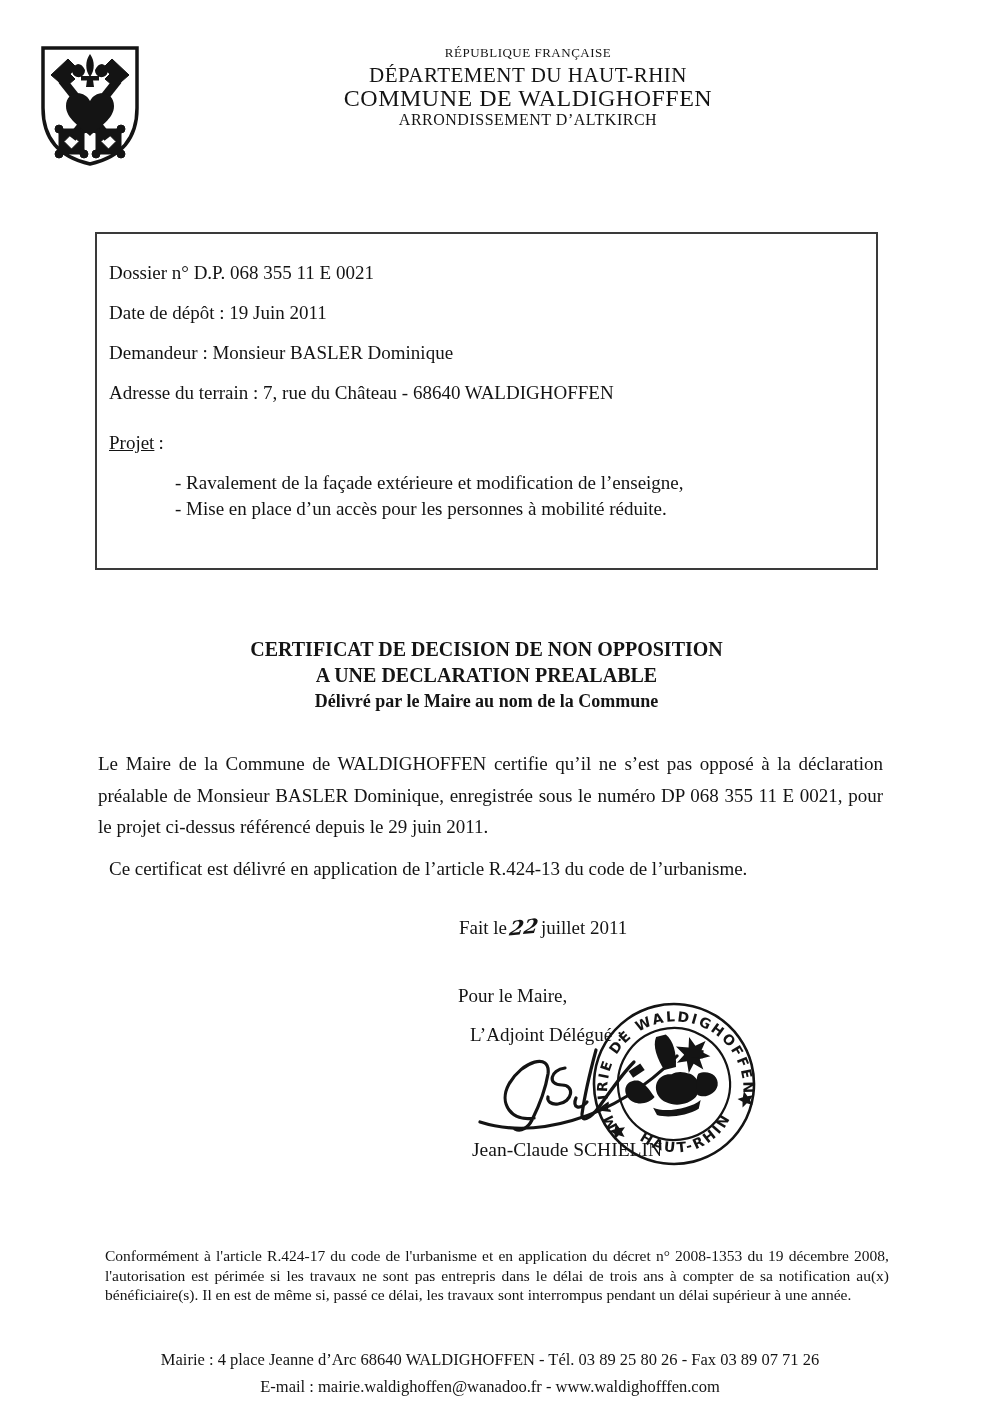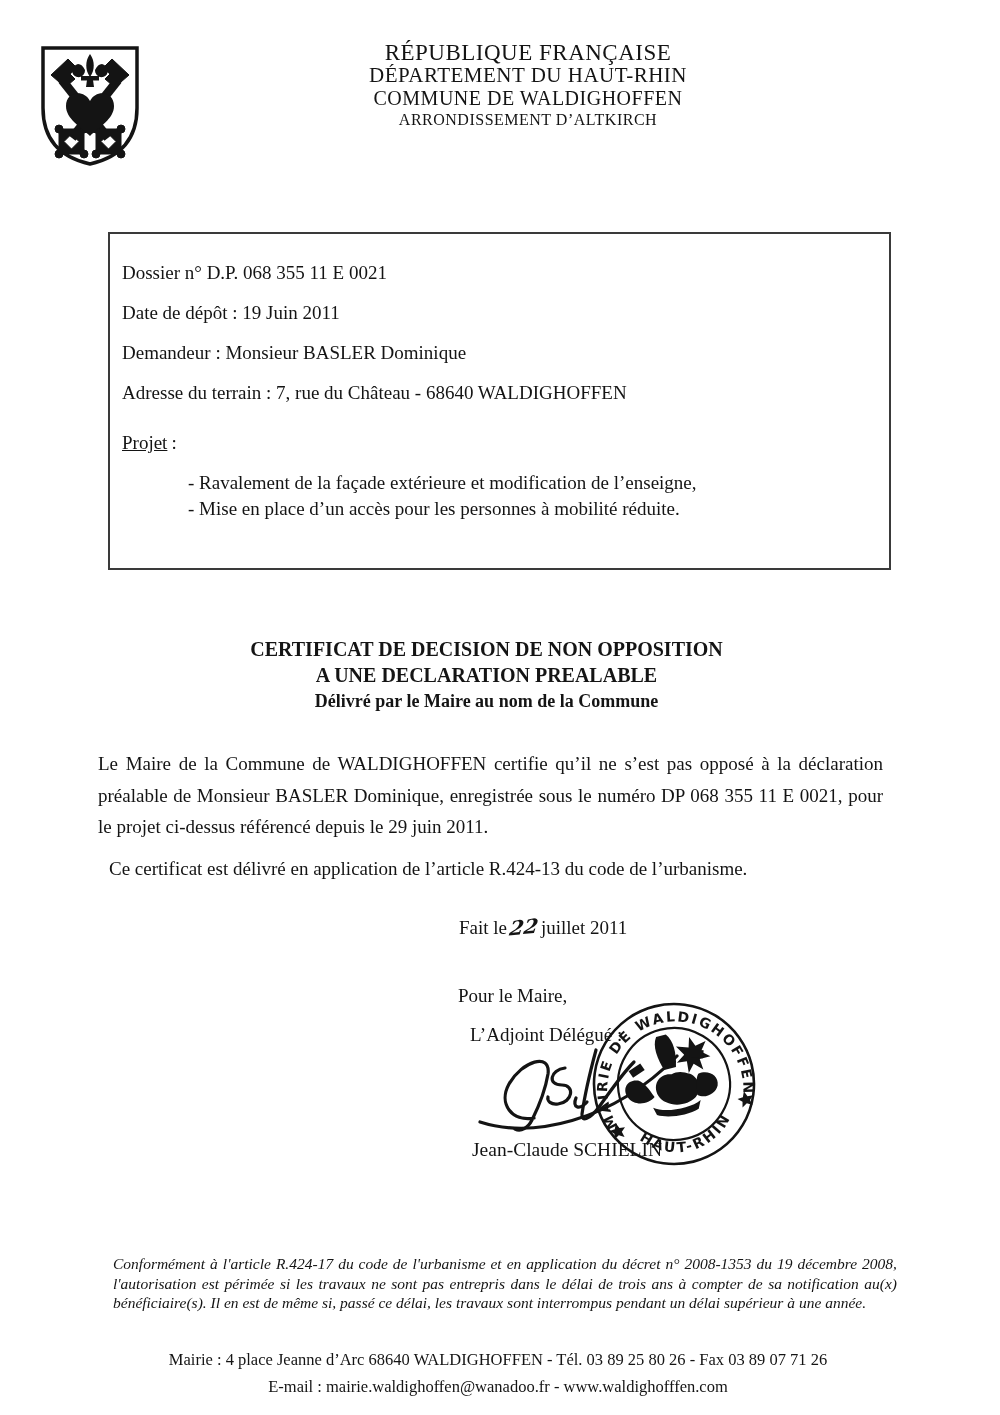--- a/index.html
+++ b/index.html
@@ -10,27 +10,27 @@
     font-family:"Liberation Serif", serif;
     color:#141414;
     overflow:hidden;
   }
   
   .shield{position:absolute;left:38px;top:44px;width:104px;height:124px;}
   .head-text{
     position:absolute;left:228px;top:42px;width:600px;
     text-align:center;line-height:22px;
   }
-  .head-line1{font-size:23px;letter-spacing:.5px;}
+  .head-line1{font-size:13px;letter-spacing:.5px;}
   .head-line2{font-size:21px;letter-spacing:.5px;}
-  .head-line3{font-size:20px;letter-spacing:.5px;margin-top:1px;}
+  .head-line3{font-size:24px;letter-spacing:.5px;margin-top:1px;}
   .head-line4{font-size:16px;letter-spacing:.5px;}
   
   .dossier-box{
-    position:absolute;left:108px;top:232px;width:783px;height:338px;
+    position:absolute;left:95px;top:232px;width:783px;height:338px;
     border:2px solid #3a3a3a;box-sizing:border-box;
     padding:28px 14px 0 12px;
     font-size:19px;
   }
   .dossier-box p{margin:0 0 18px 0;}
   .projet-line{margin-top:28px !important;}
   .projet-underline{text-decoration:underline;}
   .projet-colon{margin-left:4px;}
   .projet-item{margin:0 0 4px 66px !important;}
   
@@ -66,26 +66,26 @@
     position:absolute;left:588px;top:998px;width:172px;height:172px;
     transform:rotate(-14deg);
   }
   .stamp text{
     font-family:"DejaVu Sans", sans-serif;
     font-weight:bold;
   }
   
   .legal{
     position:absolute;left:97px;top:1238px;width:784px;
-    font-style:italic;font-size:15.5px;line-height:19.5px;margin:16px;
+    font-size:15.5px;line-height:19.5px;margin:8px;
     text-align:justify;
   }
   
   .footer{
-    position:absolute;left:8px;top:1346px;width:980px;
+    position:absolute;left:0;top:1346px;width:980px;
     text-align:center;font-size:16.5px;line-height:27px;
   }
 </style>
 </head>
 <body>
 
 <div class="page">
 
   <svg class="shield" viewBox="0 0 104 124">
     <path d="M5,4 H99 V64 C99,98 79,114 52,120 C25,114 5,98 5,64 Z" fill="#fff" stroke="#141414" stroke-width="3.5"></path>

